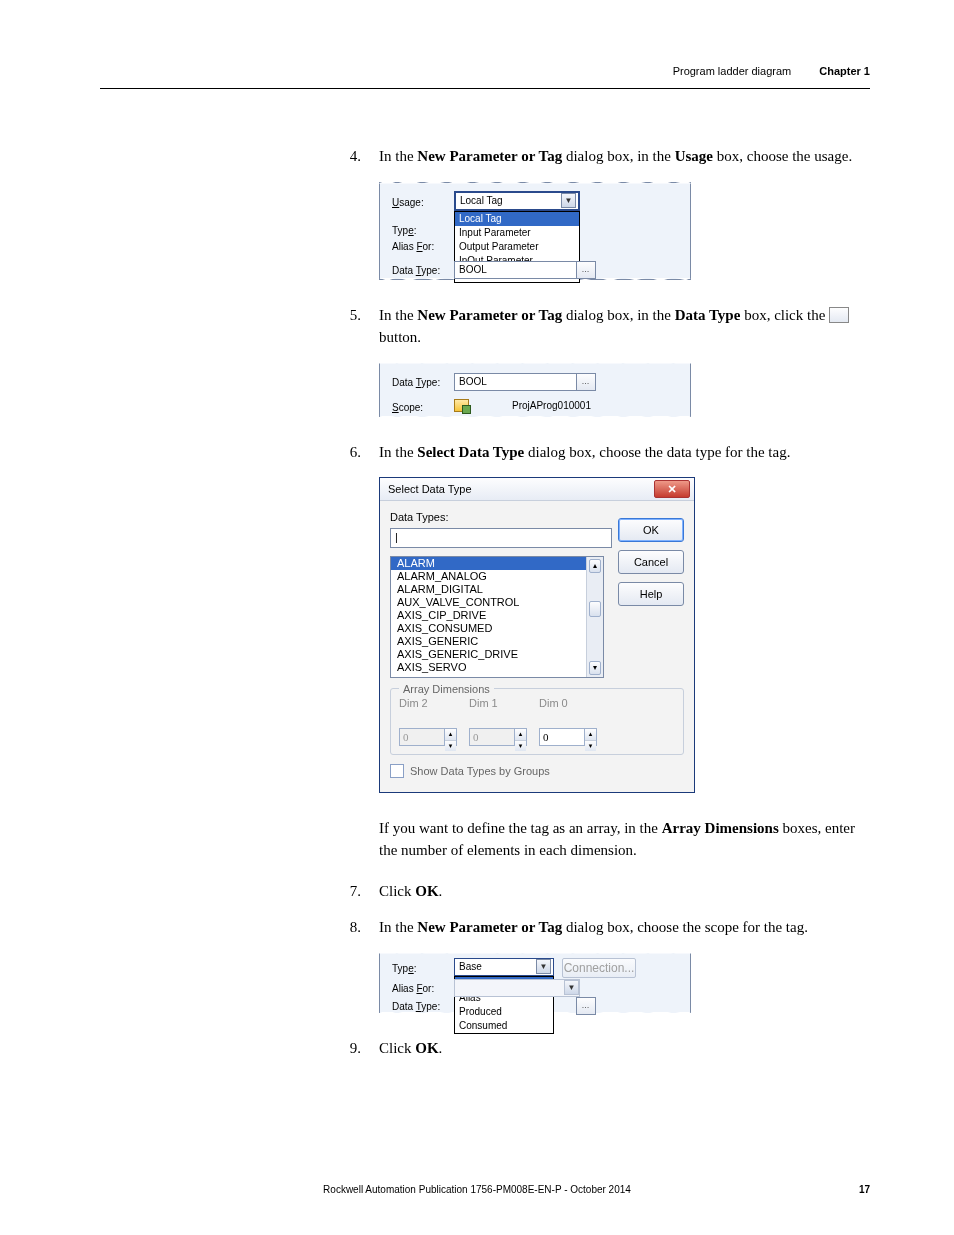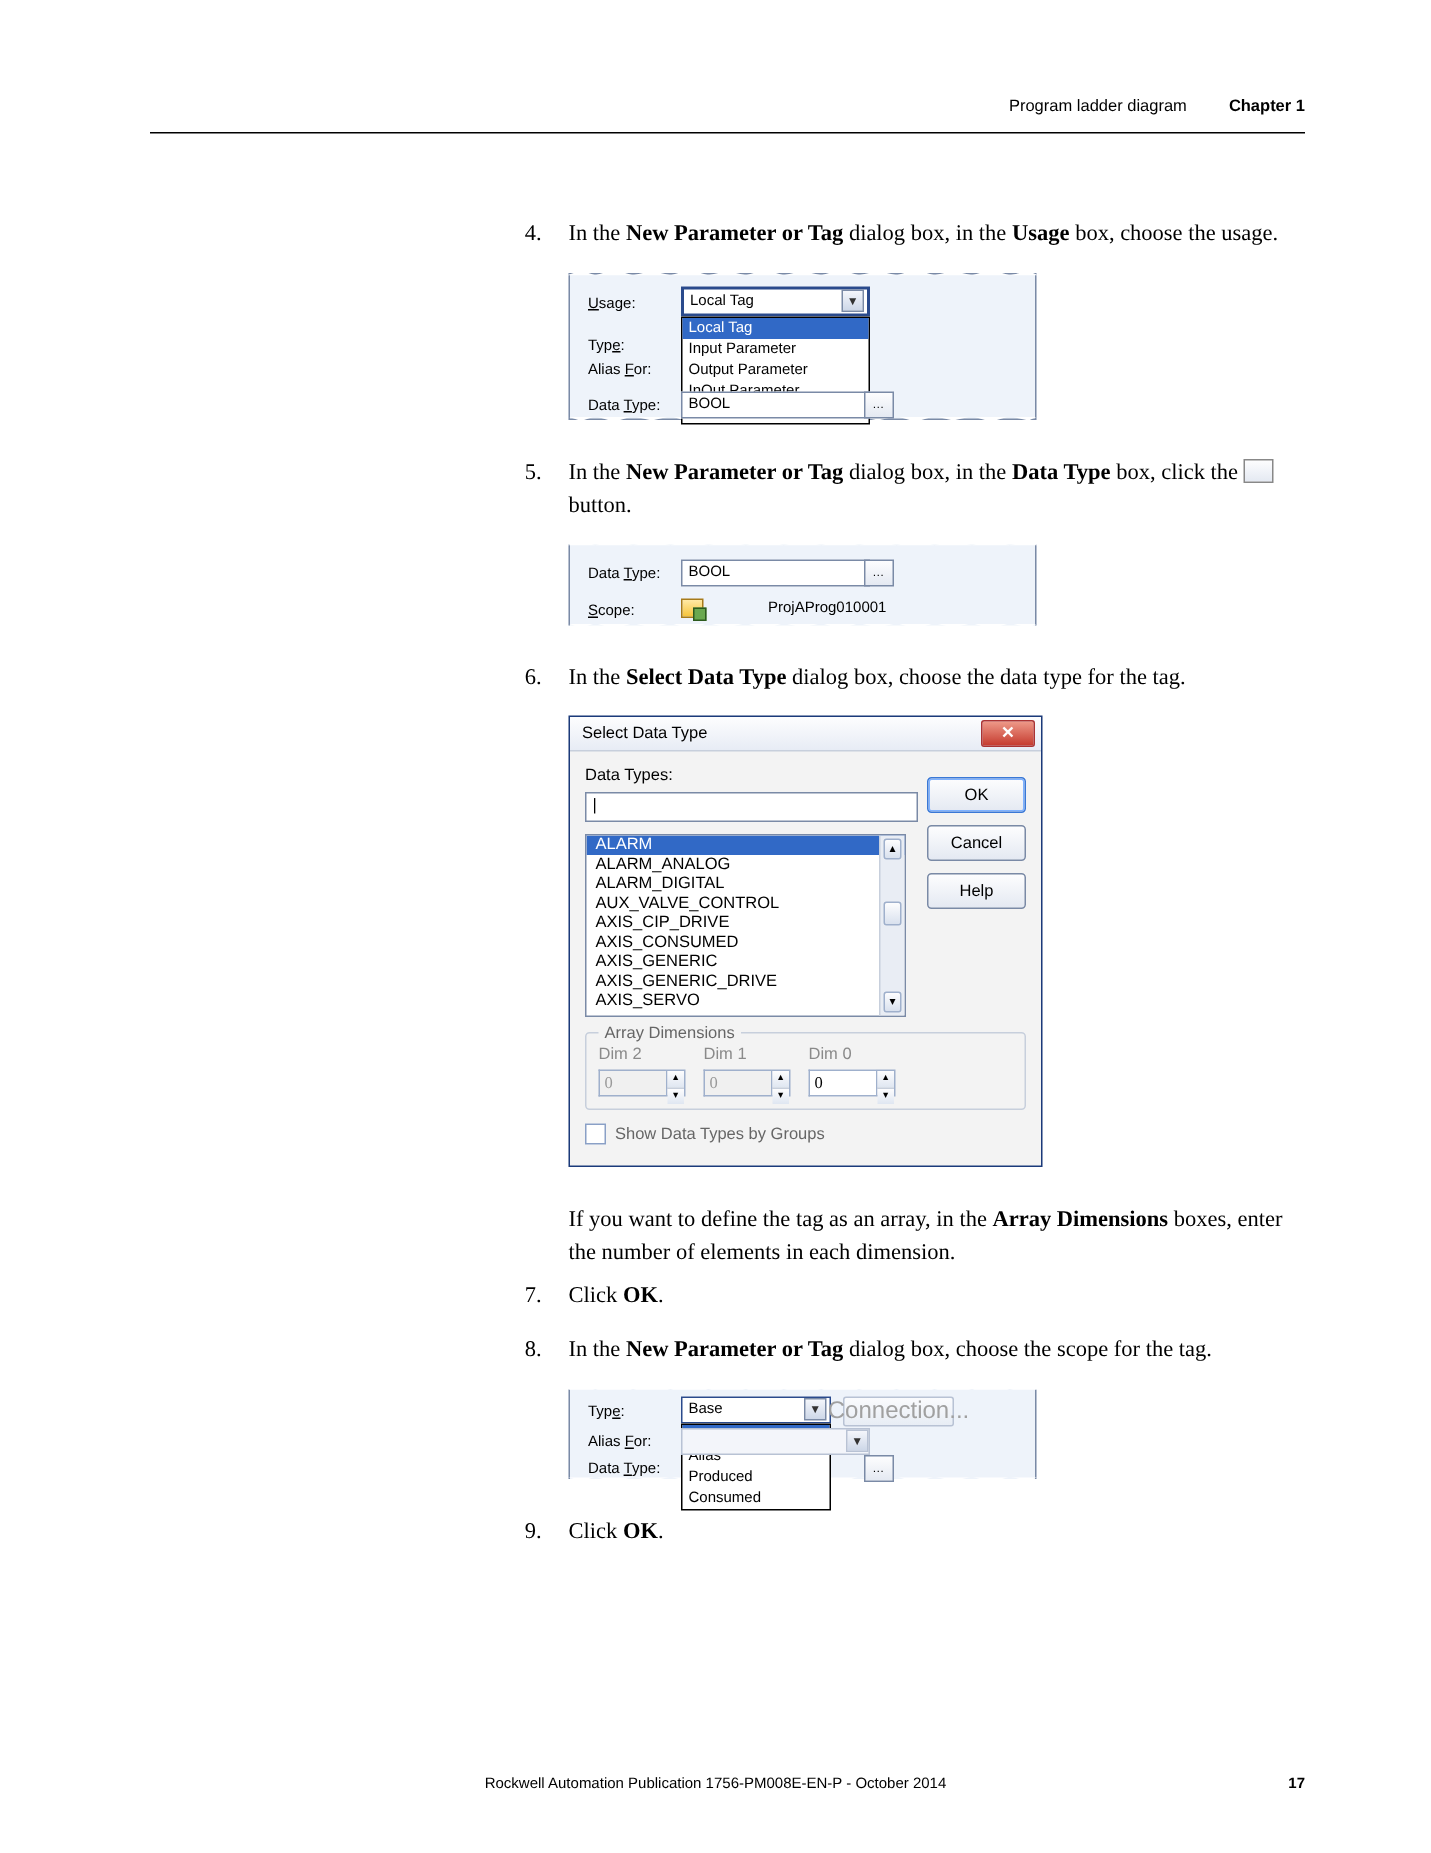--- a/index.html
+++ b/index.html
@@ -216,21 +216,21 @@
     margin: 6px 10px 0 10px;
     border:1px solid #c7cfdc; border-radius:3px;
     padding: 6px 8px 8px 8px;
     position:relative;
   }
   .group .legend {
     position:absolute; top:-8px; left:8px; background:#f3f3f3;
     padding:0 4px; font-size:11px; color:#666;
   }
   .dims { display:flex; gap:12px; }
-  .dim { display:flex; flex-direction:column; gap:2px; font-size:11px; }
+  .dim { display:flex; flex-direction:column; gap:17px; font-size:11px; }
   .dim label { color:#8a8a8a; }
   .spin {
     display:flex; width:58px; height:18px;
   }
   .spin input {
     width:38px; border:1px solid #9fb0cc; border-right:none;
     font-family:Tahoma; font-size:11px; padding:0 3px;
     background:#fff;
   }
   .spin.disabled input { background:#f0f0f0; color:#999; }
@@ -259,21 +259,21 @@
     font-size:10px;
   }
   .fig4 .combo-open { top:5px; width:100px; }
   .fig4 .combo-box { border:1px solid #2a4a8c; }
   .conn-btn {
     position:absolute; left:182px; top:5px;
     height:18px; width:72px;
     border:1px solid #b8c2d4;
     background:linear-gradient(#fafbfd,#e8edf5);
     color:#a0a0a0;
-    font-size:16px;
+    font-size:12px;
     display:flex; align-items:center; justify-content:center;
     border-radius:2px;
   }
   .disabled-combo {
     position:absolute; left:74px; top:26px;
     width:124px; height:16px;
     border:1px solid #b8c2d4; background:#f3f5fa;
     display:flex; justify-content:flex-end; align-items:center;
   }
   .disabled-combo .combo-arrow { border-color:#b8c2d4; }
@@ -283,21 +283,21 @@
     width:18px; height:14px;
     border:1px solid #888;
     background:linear-gradient(#fdfdfe,#e4e9f2);
     margin: 0 4px 3px 0;
     position:relative;
   }
   .inline-ellipsis-btn::before {
     content:""; position:absolute; left:3px; right:3px; top:3px; bottom:3px;
   }
 
-  .after-fig-text { margin: 0 0 6px 36px; }
+  .after-fig-text { margin: 0 0 18px 36px; }
 
   .footer {
     position:absolute;
     left:0; right:0;
     bottom:40px;
     text-align:center;
     font-family: Arial, sans-serif;
     font-size:10px;
     color:#000;
   }

